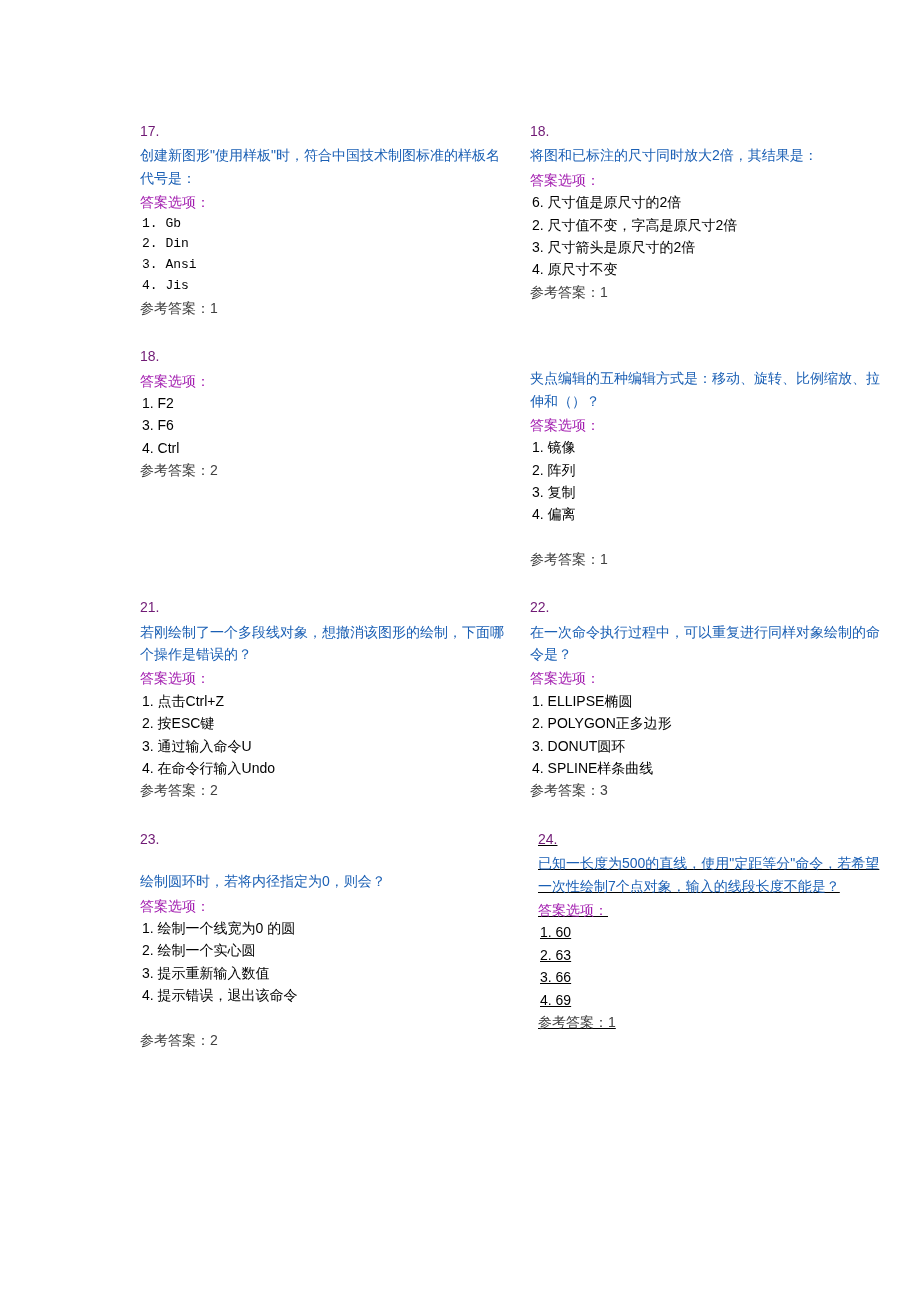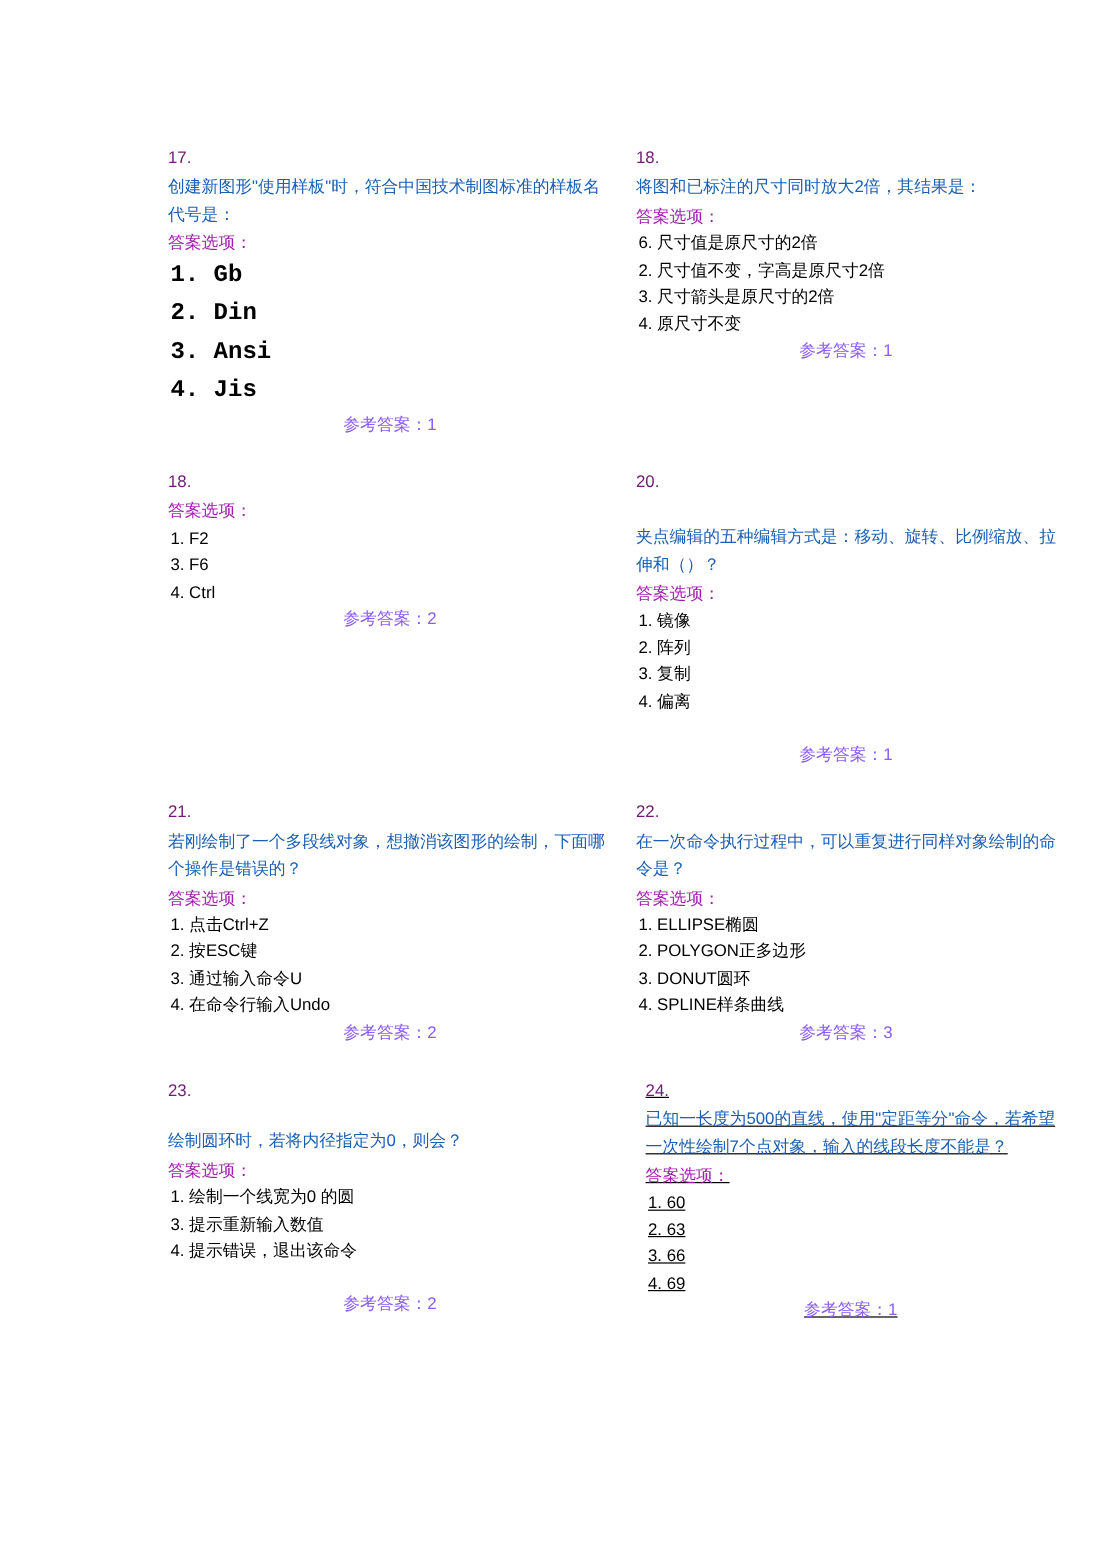--- a/index.html
+++ b/index.html
@@ -30,24 +30,23 @@
     margin-bottom: 2px;
   }
   .label {
     color: #a21caf;
   }
   .opt {
     color: #000;
     padding-left: 2px;
   }
   .ans {
-    color: #8b5cf6;
-    text-align: center;
+    color: #404040;
   }
-  .mono { font-family: "Consolas","Courier New",monospace; font-size: 20px; font-weight: bold; }
+  .mono { font-family: "Consolas","Courier New",monospace; font-size: 13px; }
 </style>
 </head>
 <body>
 
 <div class="row">
   <div class="col-left">
     <div class="qnum">17.</div>
     <div class="qtext">创建新图形"使用样板"时，符合中国技术制图标准的样板名代号是：</div>
     <div class="label">答案选项：</div>
     <div class="opt mono">1. Gb</div>
@@ -71,21 +70,20 @@
 <div class="row">
   <div class="col-left">
     <div class="qnum">18.</div>
     <div class="label">答案选项：</div>
     <div class="opt">1.   F2</div>
     <div class="opt">3.   F6</div>
     <div class="opt">4.  Ctrl</div>
     <div class="ans">参考答案：2</div>
   </div>
   <div class="col-right">
-    <div class="qnum">20.</div>
     <div style="height:22px"></div>
     <div class="qtext">夹点编辑的五种编辑方式是：移动、旋转、比例缩放、拉伸和（）？</div>
     <div class="label">答案选项：</div>
     <div class="opt">1.  镜像</div>
     <div class="opt">2.  阵列</div>
     <div class="opt">3.  复制</div>
     <div class="opt">4.  偏离</div>
     <div style="height:22px"></div>
     <div class="ans">参考答案：1</div>
   </div>
@@ -114,20 +112,21 @@
   </div>
 </div>
 
 <div class="row">
   <div class="col-left">
     <div class="qnum">23.</div>
     <div style="height:18px"></div>
     <div class="qtext">绘制圆环时，若将内径指定为0，则会？</div>
     <div class="label">答案选项：</div>
     <div class="opt">1.  绘制一个线宽为0 的圆</div>
+    <div class="opt">2.  绘制一个实心圆</div>
     <div class="opt">3.  提示重新输入数值</div>
     <div class="opt">4.  提示错误，退出该命令</div>
     <div style="height:22px"></div>
     <div class="ans">参考答案：2</div>
   </div>
   <div class="col-right" style="padding-left:8px;text-decoration:underline;">
     <div class="qnum">24.</div>
     <div class="qtext">已知一长度为500的直线，使用"定距等分"命令，若希望一次性绘制7个点对象，输入的线段长度不能是？</div>
     <div class="label">答案选项：</div>
     <div class="opt">1.  60</div>

